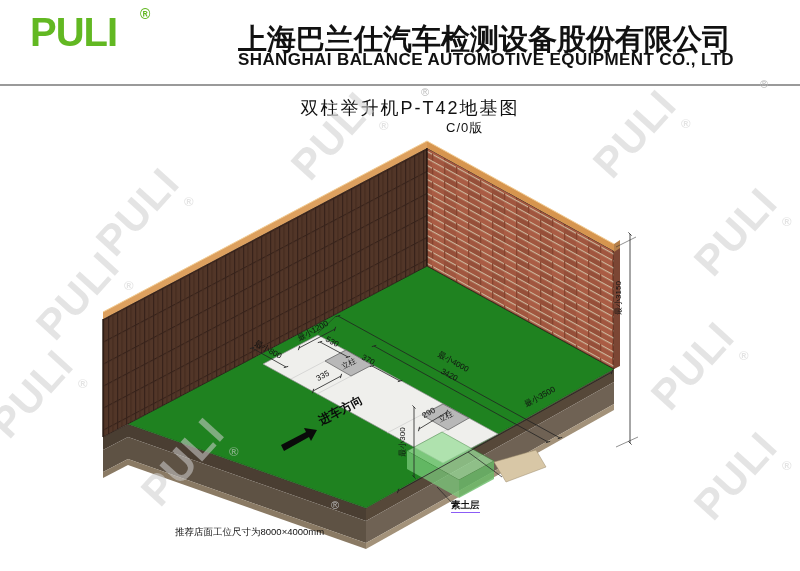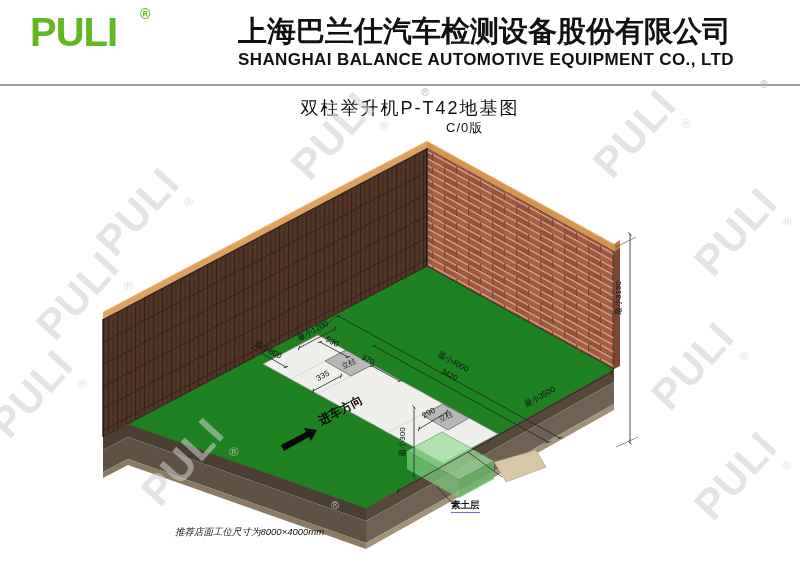--- a/index.html
+++ b/index.html
@@ -2,21 +2,21 @@
 <html><head>
 <meta charset="utf-8">
 <style>
   html,body{margin:0;padding:0;background:#fff;}
   .page{position:relative;width:800px;height:571px;background:#fff;overflow:hidden;
         font-family:"Liberation Sans",sans-serif;color:#111;}
   
   .logo{position:absolute;left:30px;top:10px;font-size:40px;font-weight:900;
         letter-spacing:-1px;color:#62b822;}
   .logo-reg{position:absolute;left:140px;top:6px;font-size:14px;font-weight:bold;color:#62b822;}
-  .cname{position:absolute;left:238px;top:12px;width:492px;text-align:right;
+  .cname{position:absolute;left:238px;top:20px;width:492px;text-align:right;
          font-size:29px;font-weight:900;letter-spacing:0px;white-space:nowrap;}
   .ename{position:absolute;left:238px;top:50px;width:492px;text-align:center;
          font-size:17px;font-weight:bold;letter-spacing:0.4px;white-space:nowrap;}
   .hrule{position:absolute;left:0;top:84px;width:800px;height:2px;background:#9a9a9a;}
   
   .dtitle{position:absolute;left:0;top:96px;width:820px;text-align:center;
           font-size:18px;letter-spacing:2px;}
   .drev{position:absolute;left:446px;top:119px;font-size:13px;letter-spacing:1px;}
   
   .wm{position:absolute;width:130px;height:84px;opacity:.55;pointer-events:none;z-index:5;}
@@ -28,21 +28,21 @@
   .diag{position:absolute;left:0;top:0;z-index:1;}
   .dim{font-size:8px;fill:#111;}
   .dimsm{font-size:7.5px;fill:#111;}
   .drive{font-size:12px;font-weight:bold;fill:#0a0a0a;}
   
   .notes{position:absolute;left:502px;top:455px;width:178px;z-index:4;
          font-size:9px;font-weight:bold;line-height:10.5px;white-space:nowrap;}
   .notes .u{border-bottom:1px solid #111;display:inline-block;}
   .soillab{position:absolute;left:451px;top:499px;z-index:4;font-size:9.5px;font-weight:bold;
            border-bottom:1px solid #8b5cf6;}
-  .footnote{position:absolute;left:175px;top:526px;z-index:4;font-size:9.5px;font-style:italic;}
+  .footnote{position:absolute;left:175px;top:526px;z-index:4;font-size:9.5px;}
 </style>
 </head>
 <body>
 
 <div class="page">
 
   <div class="logo">PULI</div>
   <div class="logo-reg">®</div>
   <div class="cname">上海巴兰仕汽车检测设备股份有限公司</div>
   <div class="ename">SHANGHAI BALANCE AUTOMOTIVE EQUIPMENT CO., LTD</div>

